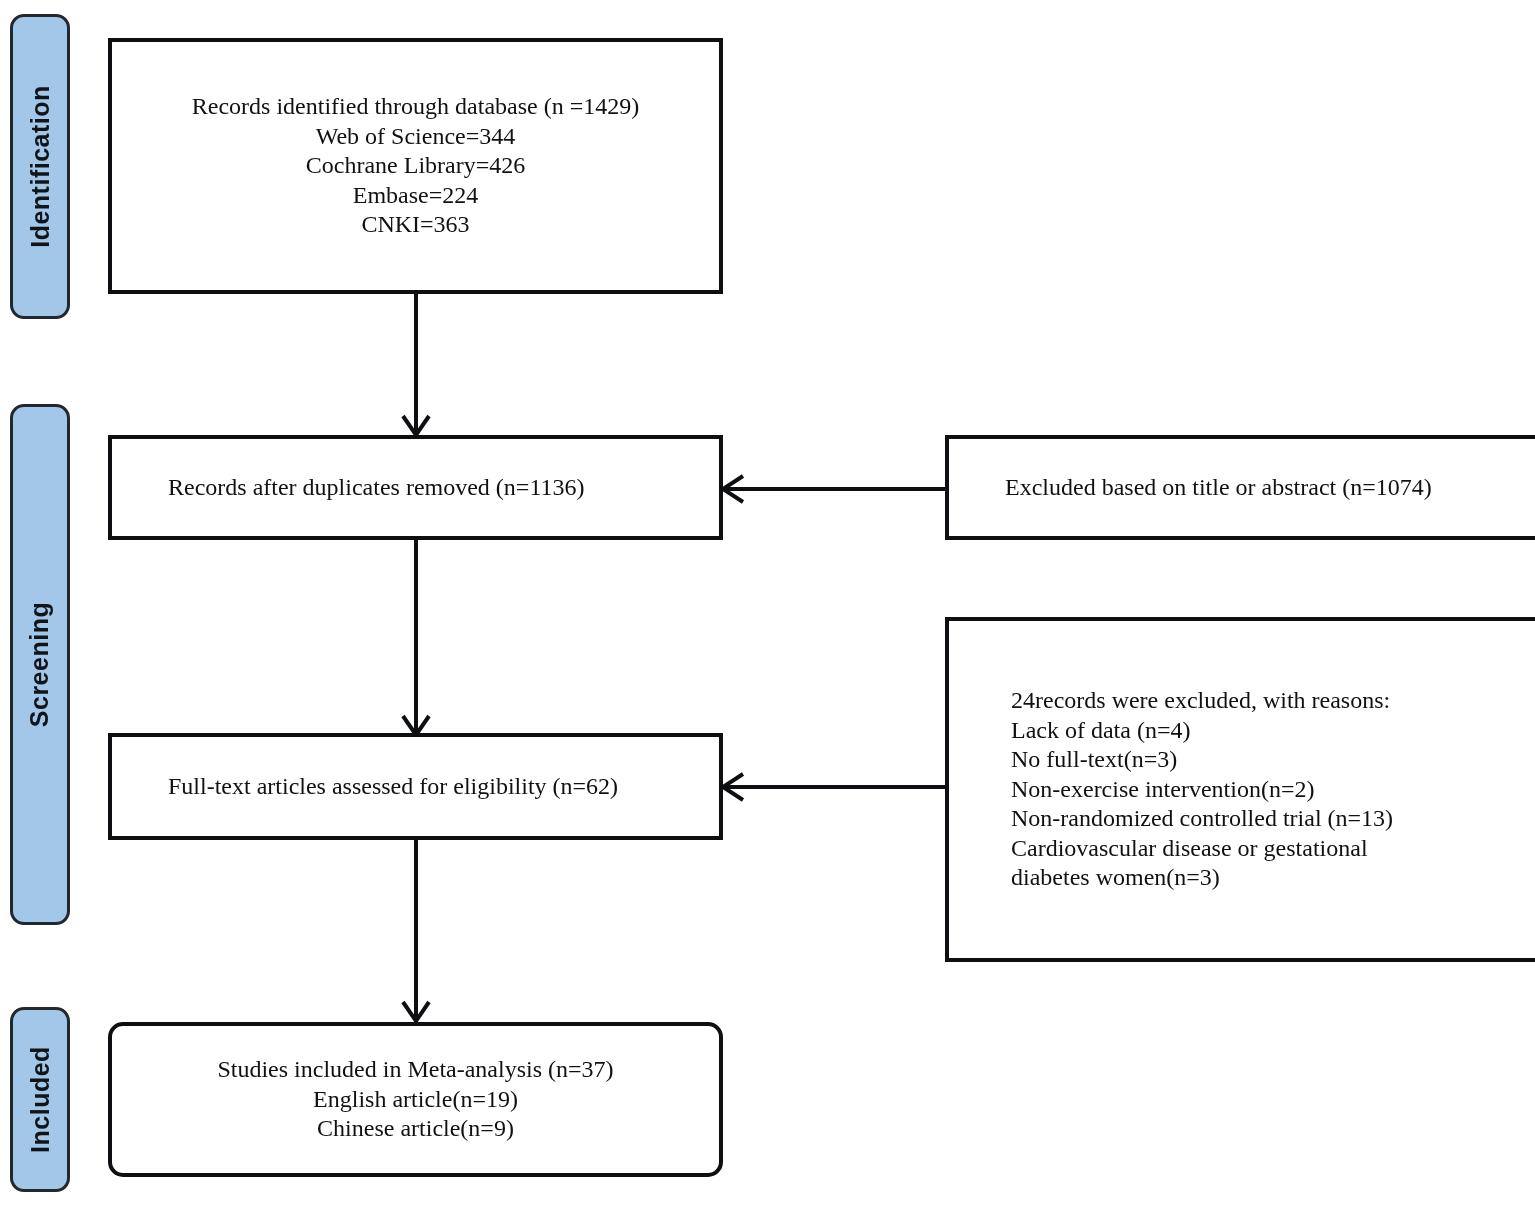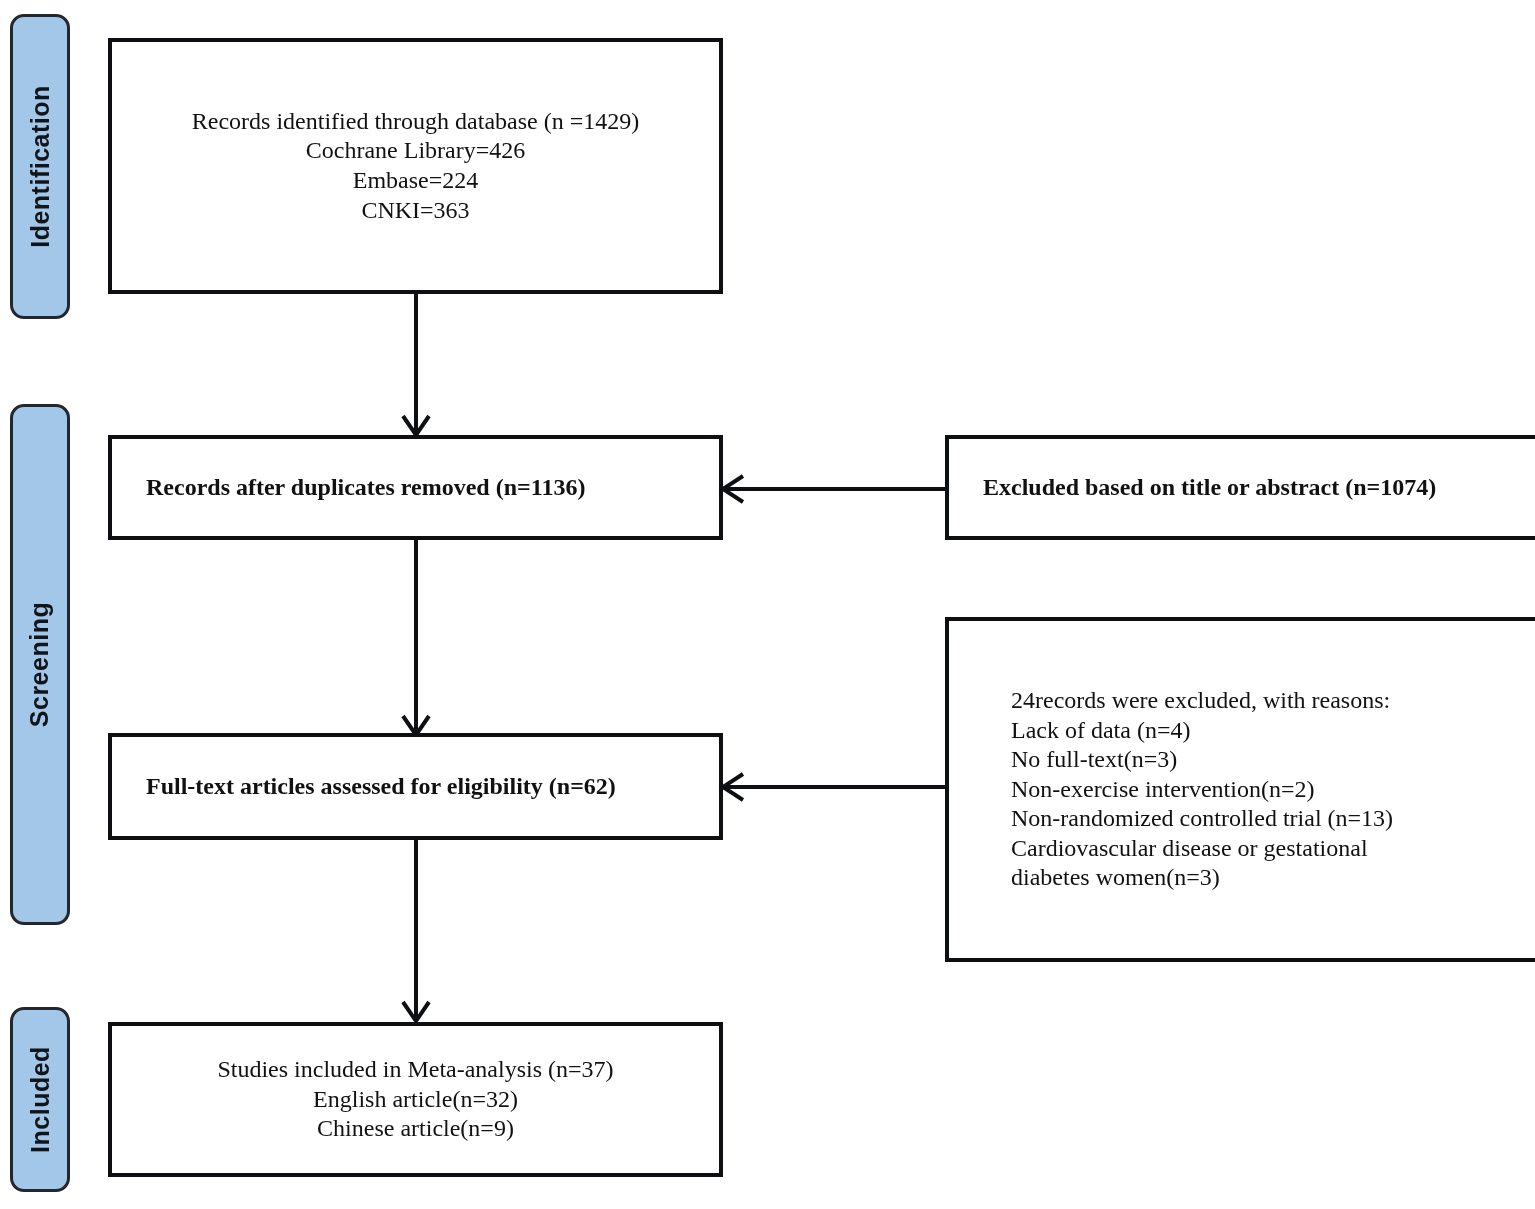--- a/index.html
+++ b/index.html
@@ -48,21 +48,21 @@
     flex-direction: column;
     justify-content: center;
   }
   .flow-box .line {
     font-size: 24px;
     line-height: 1.23;
     color: #111111;
     white-space: nowrap;
   }
   .box-center .line { text-align: center; }
-  .box-left   { padding-left: 34px; font-weight: bold; }
+  .box-left   { padding-left: 56px; }
   .box-left .line { text-align: left; }
   .box-indent { padding-left: 62px; }
   .box-indent .line { text-align: left; }
 
   
   .conn {
     position: absolute;
   }
   .conn svg { display: block; overflow: visible; }
 </style>
@@ -78,20 +78,21 @@
   <div class="stage-tab" style="left:10px; top:404px; width:60px; height:521px;">
     <span class="stage-tab-label">Screening</span>
   </div>
 
   <div class="stage-tab" style="left:10px; top:1007px; width:60px; height:185px;">
     <span class="stage-tab-label">Included</span>
   </div>
 
   <div class="flow-box box-center" style="left:108px; top:38px; width:615px; height:256px;">
     <div class="line">Records identified through database (n =1429)</div>
+    <div class="line">Web of Science=344</div>
     <div class="line">Cochrane Library=426</div>
     <div class="line">Embase=224</div>
     <div class="line">CNKI=363</div>
   </div>
 
   <div class="conn" style="left:393px; top:292px; width:46px; height:146px;">
     <svg width="46" height="146" viewBox="0 0 46 146">
       <line x1="23" y1="0" x2="23" y2="142" stroke="#0d0f12" stroke-width="4"></line>
       <polyline points="10,124 23,143 36,124" fill="none" stroke="#0d0f12" stroke-width="4" stroke-linecap="butt" stroke-linejoin="miter"></polyline>
     </svg>
@@ -140,19 +141,19 @@
     </svg>
   </div>
 
   <div class="conn" style="left:393px; top:838px; width:46px; height:186px;">
     <svg width="46" height="186" viewBox="0 0 46 186">
       <line x1="23" y1="0" x2="23" y2="182" stroke="#0d0f12" stroke-width="4"></line>
       <polyline points="10,164 23,183 36,164" fill="none" stroke="#0d0f12" stroke-width="4" stroke-linecap="butt" stroke-linejoin="miter"></polyline>
     </svg>
   </div>
 
-  <div class="flow-box box-center" style="left:108px; top:1022px; width:615px; height:155px;">
+  <div class="flow-box box-center" style="left:108px; top:1022px; width:615px; height:155px;border-radius:15px;">
     <div class="line">Studies included in Meta-analysis (n=37)</div>
-    <div class="line">English article(n=32)</div>
+    <div class="line">English article(n=19)</div>
     <div class="line">Chinese article(n=9)</div>
   </div>
 
 </div>
 
 </body></html>

